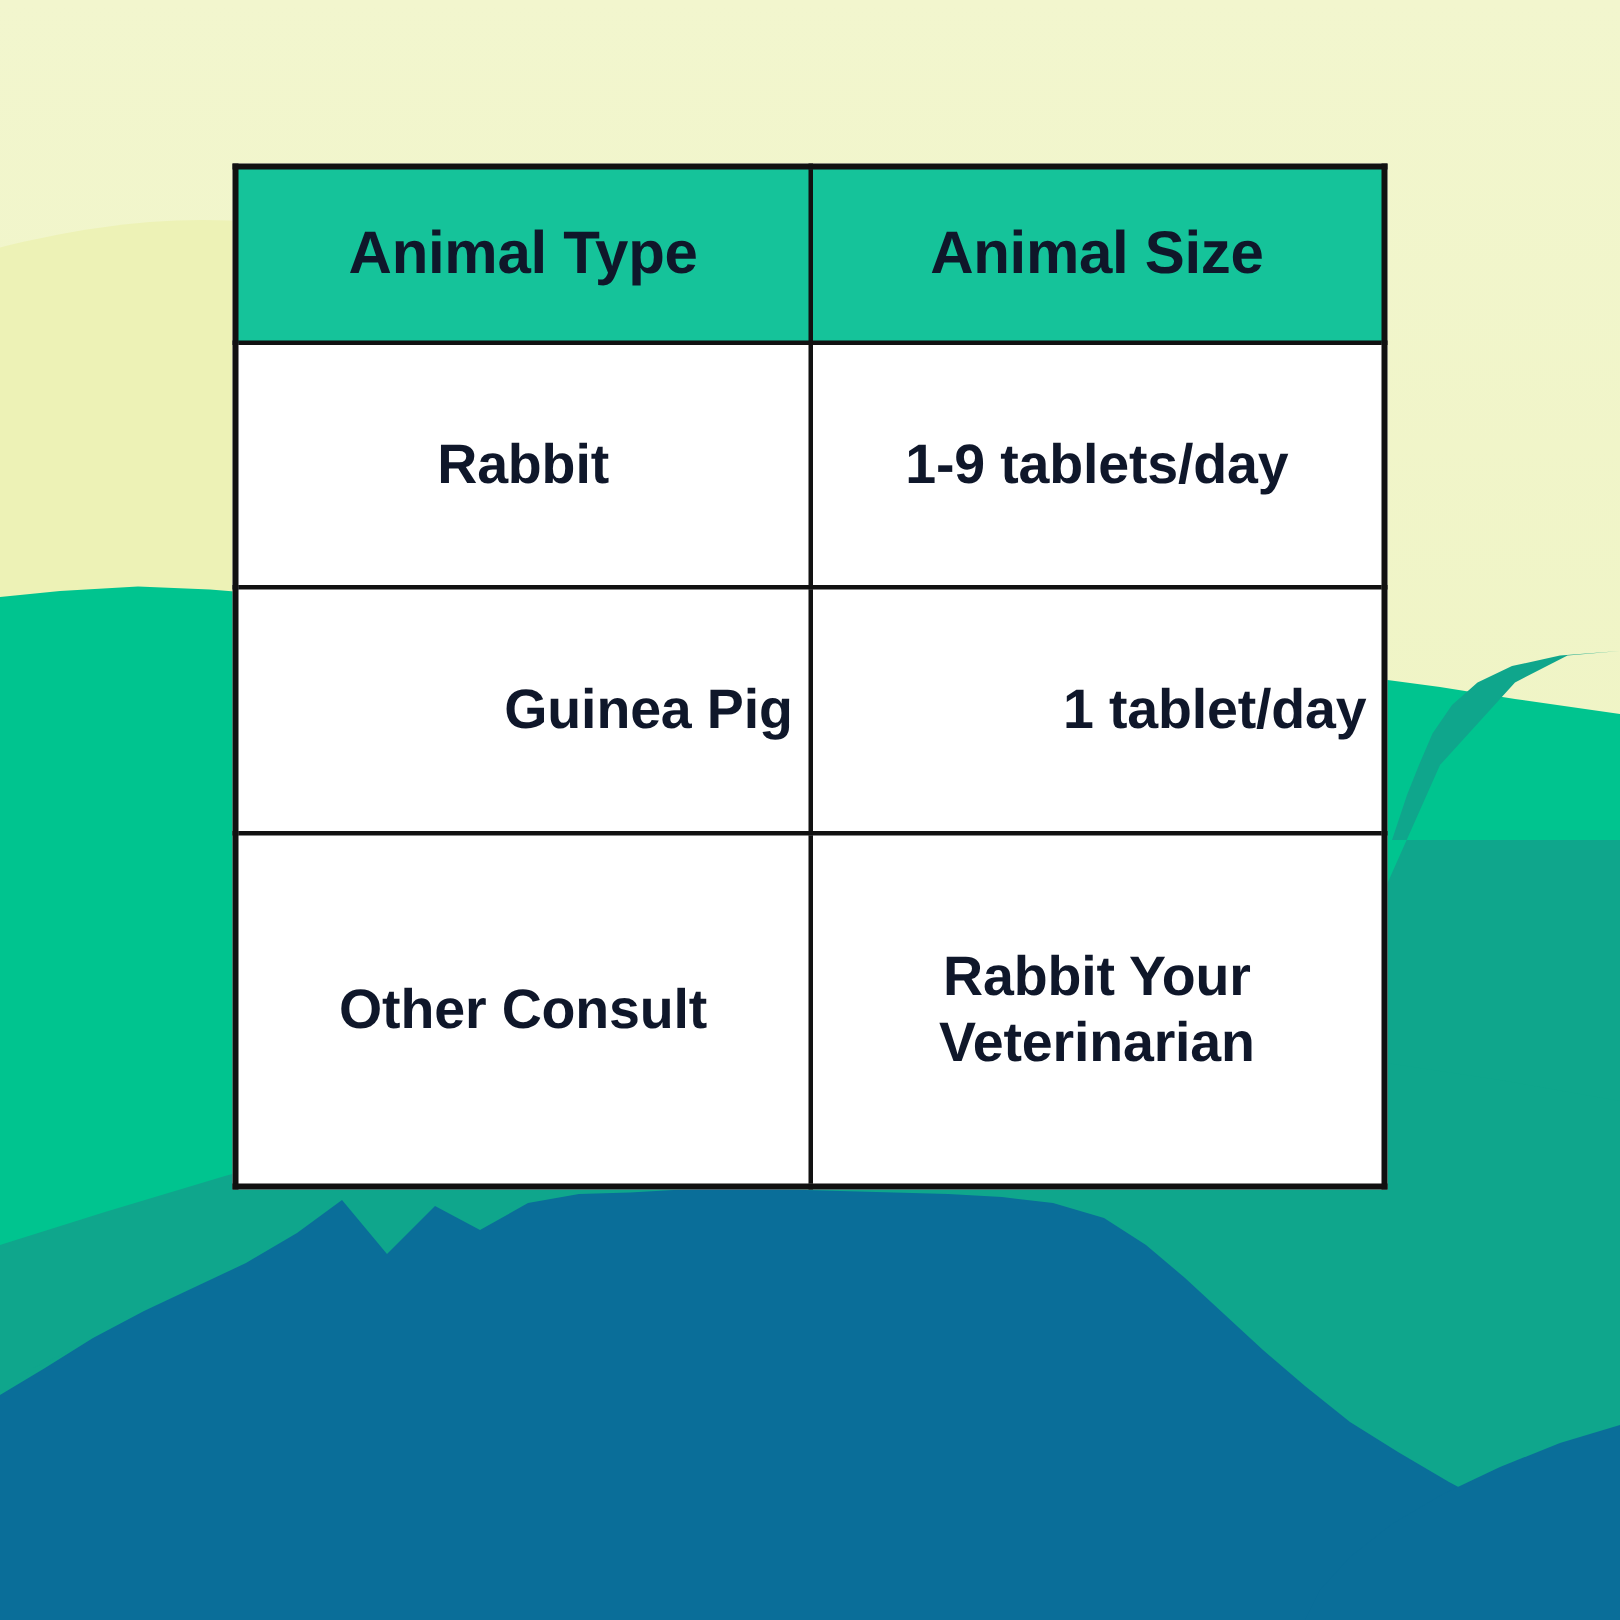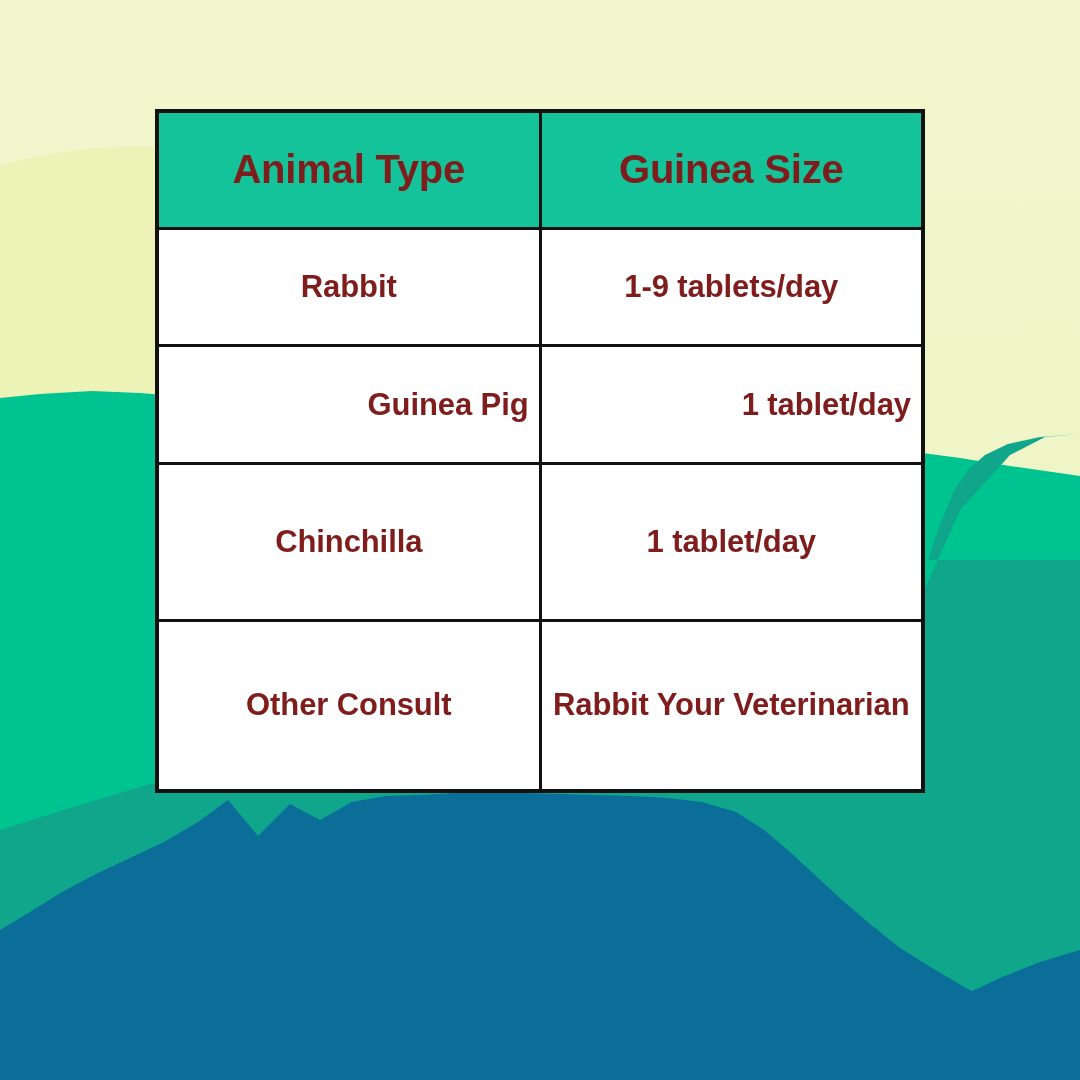--- a/index.html
+++ b/index.html
@@ -46,36 +46,36 @@
     table-layout: fixed;
     background: #ffffff;
     border: 4px solid #111111;
   }
 
   table.data-table th,
   table.data-table td {
     border: 3px solid #111111;
     text-align: center;
     vertical-align: middle;
-    color: #7f1d1d;
+    color: #0f172a;
     font-weight: bold;
     padding: 4px 10px;
     line-height: 1.18;
   }
 
   table.data-table th {
     background: #15C39A;
     font-size: 40px;
     letter-spacing: -0.2px;
     height: 106px;
   }
 
   table.data-table td {
     background: #ffffff;
-    font-size: 31px;
+    font-size: 37px;
     letter-spacing: -0.1px;
   }
 
   table.data-table col.c1 { width: 383px; }
   table.data-table col.c2 { width: 383px; }
 
   tr.r-rabbit   td { height: 92px; }
   tr.r-guinea   td { height: 93px; text-align: right; }
   tr.r-chin     td { height: 127px; }
   tr.r-hamster  td { height: 128px; }
@@ -132,34 +132,30 @@
 
   <div class="table-wrap">
     <table class="data-table">
       <colgroup>
         <col class="c1">
         <col class="c2">
       </colgroup>
       <thead>
         <tr>
           <th>Animal Type</th>
-          <th>Guinea Size</th>
+          <th>Animal Size</th>
         </tr>
       </thead>
       <tbody>
         <tr class="r-rabbit">
           <td>Rabbit</td>
           <td>1-9 tablets/day</td>
         </tr>
         <tr class="r-guinea">
           <td>Guinea Pig</td>
-          <td>1 tablet/day</td>
-        </tr>
-        <tr class="r-chin">
-          <td>Chinchilla</td>
           <td>1 tablet/day</td>
         </tr>
         <tr class="r-other">
           <td>Other Consult</td>
           <td>Rabbit Your Veterinarian</td>
         </tr>
       </tbody>
     </table>
   </div>
 

